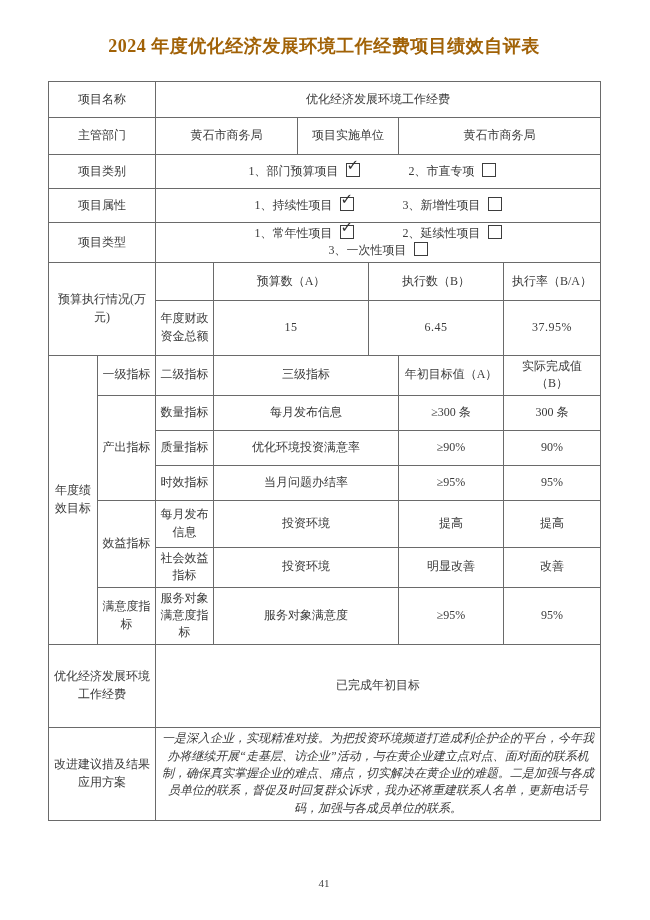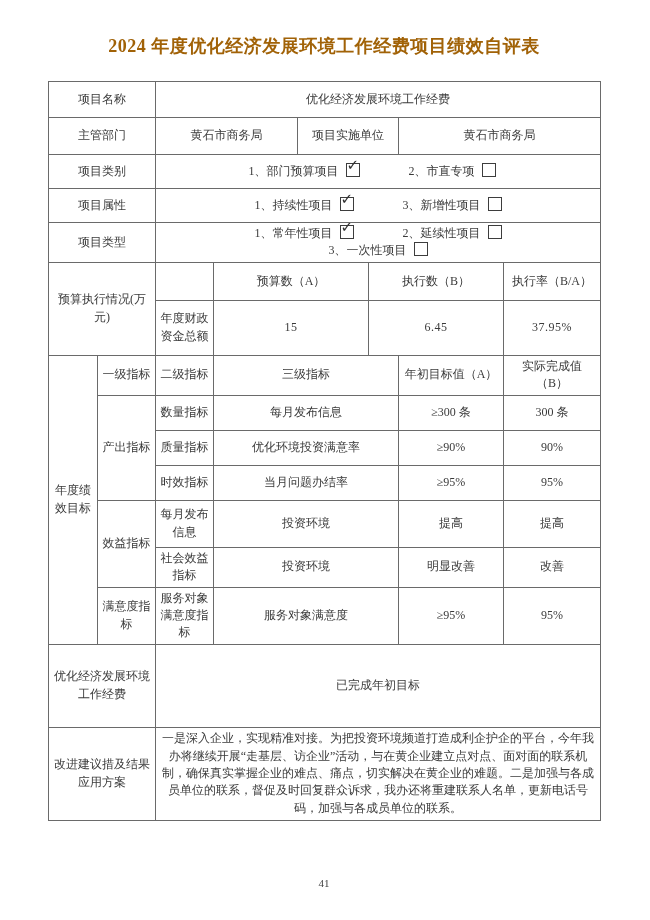--- a/index.html
+++ b/index.html
@@ -41,20 +41,21 @@
   }
   .tick{
     position:absolute;left:0px;top:-6px;
     font-size:15px;font-weight:bold;line-height:1;color:#2f2f2f;
     font-family:"DejaVu Sans",sans-serif;
   }
   td.longtext{
     text-align:justify;text-align-last:center;
     font-size:12.5px;line-height:18px;
     padding:6px 10px 6px 12px;
+    font-style:italic;
   }
   td.centerval{letter-spacing:0.5px;}
   .page-num{
     text-align:center;font-size:11px;color:#444;margin-top:56px;
   }
 </style>
 </head>
 <body>
 
 <div class="page">

